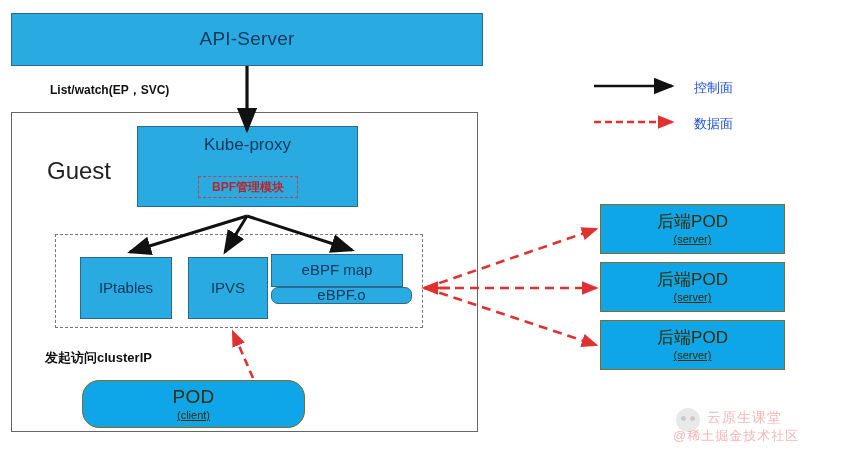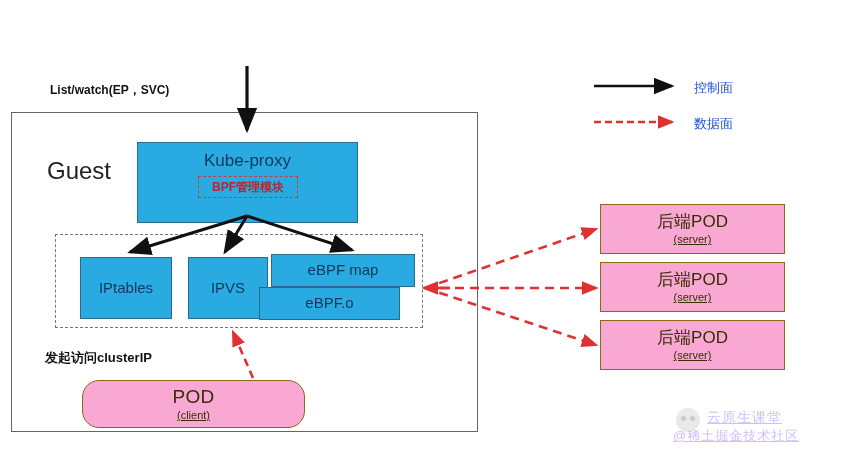--- a/index.html
+++ b/index.html
@@ -25,21 +25,21 @@
     align-items: center;
     justify-content: center;
     text-align: center;
   }
   .blue {
     background: #29ABE2;
     border: 1.5px solid #2a6a8a;
     color: #10375c;
   }
   .orange {
-    background: #f9a8d4;
+    background: #0ea5e9;
     border: 1.5px solid #8a6a12;
     color: #3a2c05;
   }
   .title-lg {
     font-size: 19px;
     letter-spacing: 0.2px;
     line-height: 1.1;
   }
   .title-md {
     font-size: 17px;
@@ -102,25 +102,24 @@
     position: absolute;
     left: 0;
     top: 0;
     width: 854px;
     height: 454px;
     pointer-events: none;
   }
   .watermark {
     position: absolute;
     opacity: 0.40;
-    color: #8b5cf6;
+    color: #ef4444;
     white-space: nowrap;
     font-size: 13px;
     letter-spacing: 1px;
-    text-decoration: underline;
   }
   .wm-line1 {
     font-size: 14px;
   }
   .wm-line2 {
     font-size: 13px;
   }
   .wm-logo {
     position: absolute;
     width: 24px;
@@ -139,45 +138,48 @@
     top: 8px;
   }
   .wm-logo::before { left: 5px; }
   .wm-logo::after { left: 14px; }
 </style>
 </head>
 <body>
 
 <div id="canvas">
 
+  <div class="box blue" style="left:11px; top:13px; width:472px; height:53px;">
+    <span class="title-lg">API-Server</span>
+  </div>
 
   <div class="plain-label" style="left:50px; top:82px;">List/watch(EP，SVC)</div>
 
   <div class="guest-frame" style="left:11px; top:112px; width:467px; height:320px;"></div>
   <div class="guest-label" style="left:47px; top:157px;">Guest</div>
 
-  <div class="box blue" style="left:137px; top:142px; width:221px; height:81px; justify-content:flex-start; padding-top:9px;">
+  <div class="box blue" style="left:137px; top:126px; width:221px; height:81px; justify-content:flex-start; padding-top:9px;">
     <span class="title-md">Kube-proxy</span>
   </div>
   <div class="bpf-module" style="left:198px; top:176px; width:100px; height:22px;">BPF管理模块</div>
 
   <div class="dash-frame" style="left:55px; top:234px; width:368px; height:94px;"></div>
 
   <div class="box blue" style="left:80px; top:257px; width:92px; height:62px;">
     <span class="title-sm">IPtables</span>
   </div>
 
   <div class="box blue" style="left:188px; top:257px; width:80px; height:62px;">
     <span class="title-sm">IPVS</span>
   </div>
 
-  <div class="box blue" style="left:271px; top:254px; width:144px; height:33px;">
+  <div class="box blue" style="left:271px; top:254px; width:132px; height:33px;">
     <span class="title-sm">eBPF map</span>
   </div>
-  <div class="box blue" style="left:259px; top:287px; width:141px; height:33px;">
+  <div class="box blue" style="left:271px; top:287px; width:141px; height:17px;border-radius:7px;">
     <span class="title-sm">eBPF.o</span>
   </div>
 
   <div class="plain-label" style="left:45px; top:349px; font-size:13px;">发起访问clusterIP</div>
 
   <div class="box orange" style="left:82px; top:380px; width:223px; height:48px;border-radius:17px;">
     <span class="title-lg">POD</span>
     <span class="sub">(client)</span>
   </div>
 

